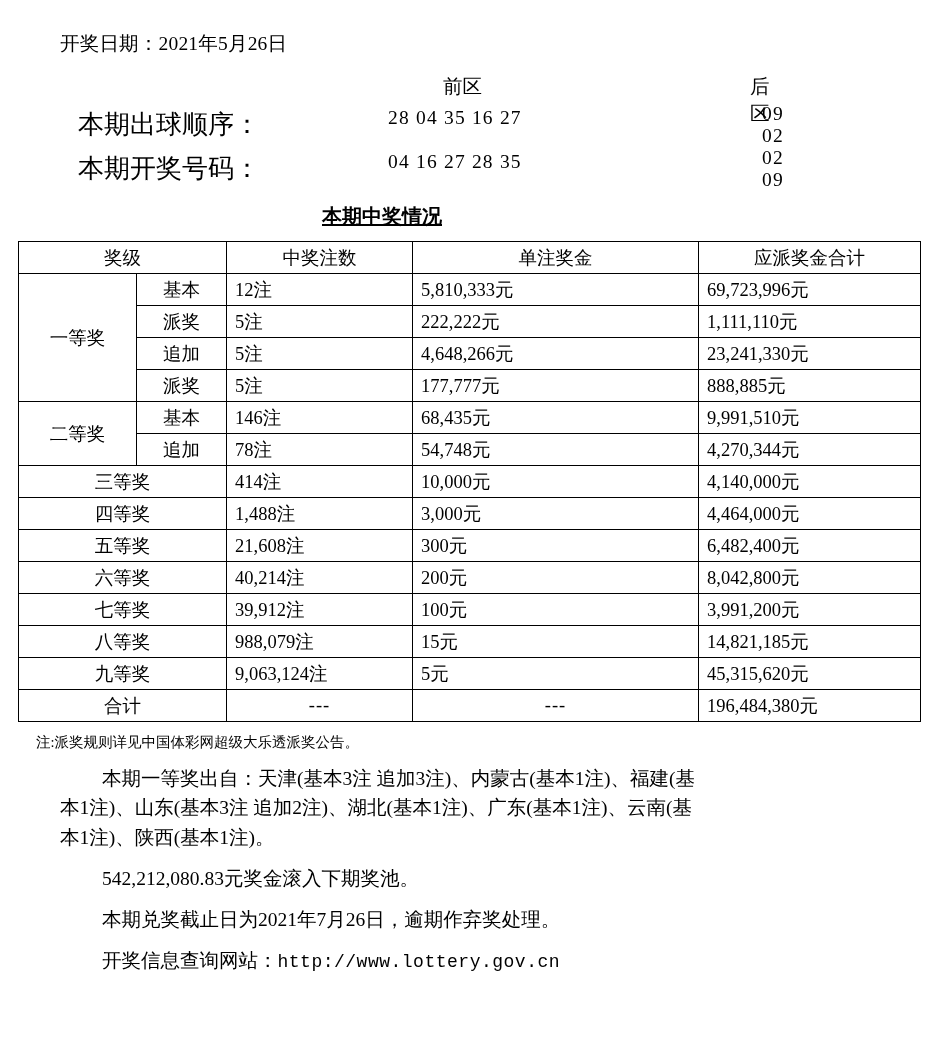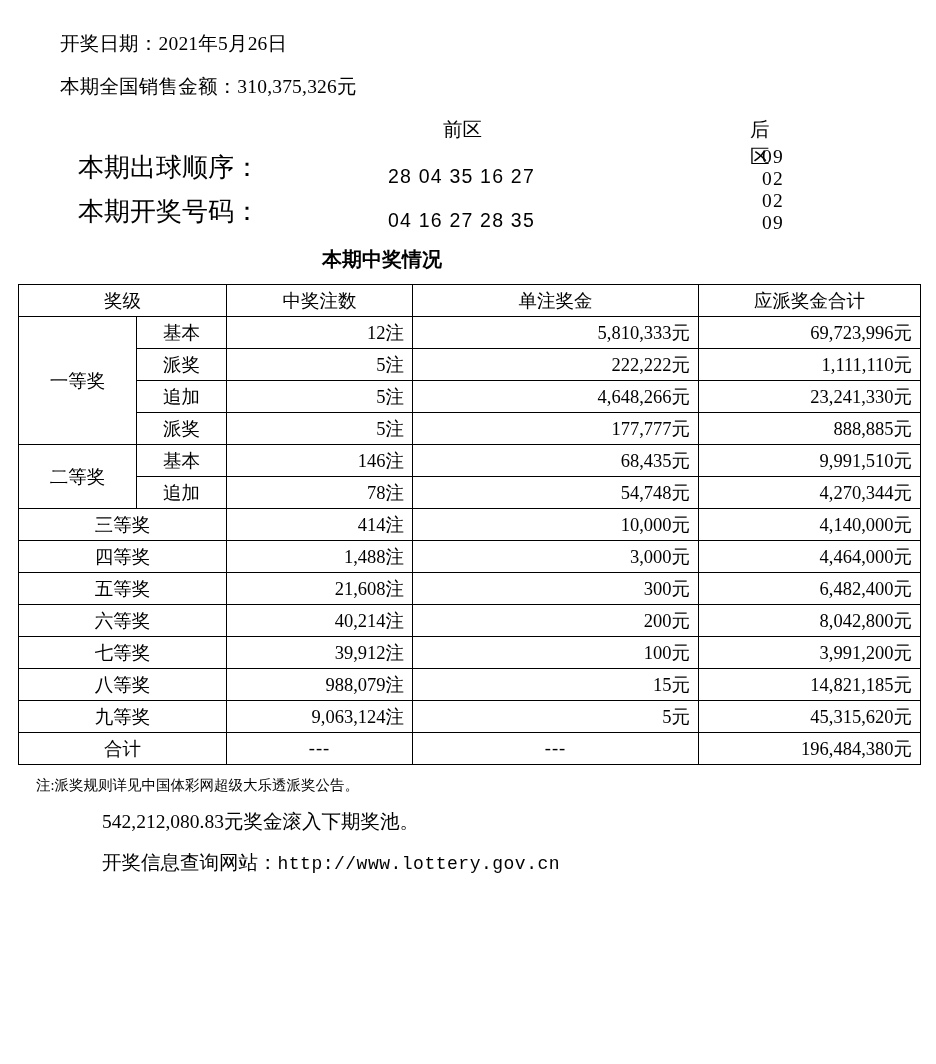--- a/index.html
+++ b/index.html
@@ -52,37 +52,37 @@
     left: 60px;
     top: 4px;
     font-size: 26px;
   }
   .ball-front {
     position: absolute;
     left: 370px;
     top: 4px;
     font-size: 19.5px;
     letter-spacing: 1.2px;
-    font-family: Liberation Sans, sans-serif;
-    margin-top: 15px;
+    font-family: Liberation Serif, serif;
   }
   .ball-back {
     position: absolute;
     left: 728px;
     top: 0;
     font-size: 19.5px;
     letter-spacing: 1.2px;
     margin-left: 16px;
   }
   .section-title {
     text-align: center;
     font-size: 20px;
     font-weight: bold;
     margin: 12px 0 10px 0;
     padding-left: 20px;
+    text-decoration: underline;
   }
   table.prize {
     border-collapse: collapse;
     width: 902px;
     margin: 11px auto;
     table-layout: fixed;
   }
   table.prize th, table.prize td {
     border: 1px solid #000000;
     font-size: 18.5px;
@@ -96,21 +96,20 @@
   }
   .lvl-name {
     text-align: center;
     vertical-align: middle;
   }
   .sub-name {
     text-align: center;
     font-family: Liberation Mono, monospace;
   }
   .num {
-    text-align: right;
     padding-right: 10px;
     font-family: "Liberation Serif", serif;
   }
   .dash {
     text-align: center;
     letter-spacing: 1px;
   }
   .note {
     font-size: 14.5px;
     margin: 4px 0 0 18px;
@@ -127,21 +126,20 @@
     font-size: 18px;
     letter-spacing: 0.5px;
   }
 </style>
 </head>
 <body>
 
 <div class="page">
 
   <div class="hdr-line">开奖日期：2021年5月26日</div>
-  <div class="hdr-line">本期全国销售金额：310,375,326元</div>
 
   <div class="zone-head">
     <span class="zone-front">前区</span>
     <span class="zone-back">后区</span>
   </div>
 
   <div class="ball-row">
     <span class="ball-label">本期出球顺序：</span>
     <span class="ball-front">28  04  35  16  27</span>
     <span class="ball-back">09  02</span>
@@ -256,19 +254,21 @@
         <td class="lvl-name" colspan="2">合计</td>
         <td class="dash">---</td>
         <td class="dash">---</td>
         <td class="num">196,484,380元</td>
       </tr>
     </tbody>
   </table>
 
   <div class="note">注:派奖规则详见中国体彩网超级大乐透派奖公告。</div>
 
+  <div class="para">本期一等奖出自：天津(基本3注 追加3注)、内蒙古(基本1注)、福建(基本1注)、山东(基本3注 追加2注)、湖北(基本1注)、广东(基本1注)、云南(基本1注)、陕西(基本1注)。</div>
 
   <div class="para">542,212,080.83元奖金滚入下期奖池。</div>
 
+  <div class="para">本期兑奖截止日为2021年7月26日，逾期作弃奖处理。</div>
 
   <div class="para"><span>开奖信息查询网站：</span><span class="mono">http://www.lottery.gov.cn</span></div>
 
 </div>
 
 </body></html>

